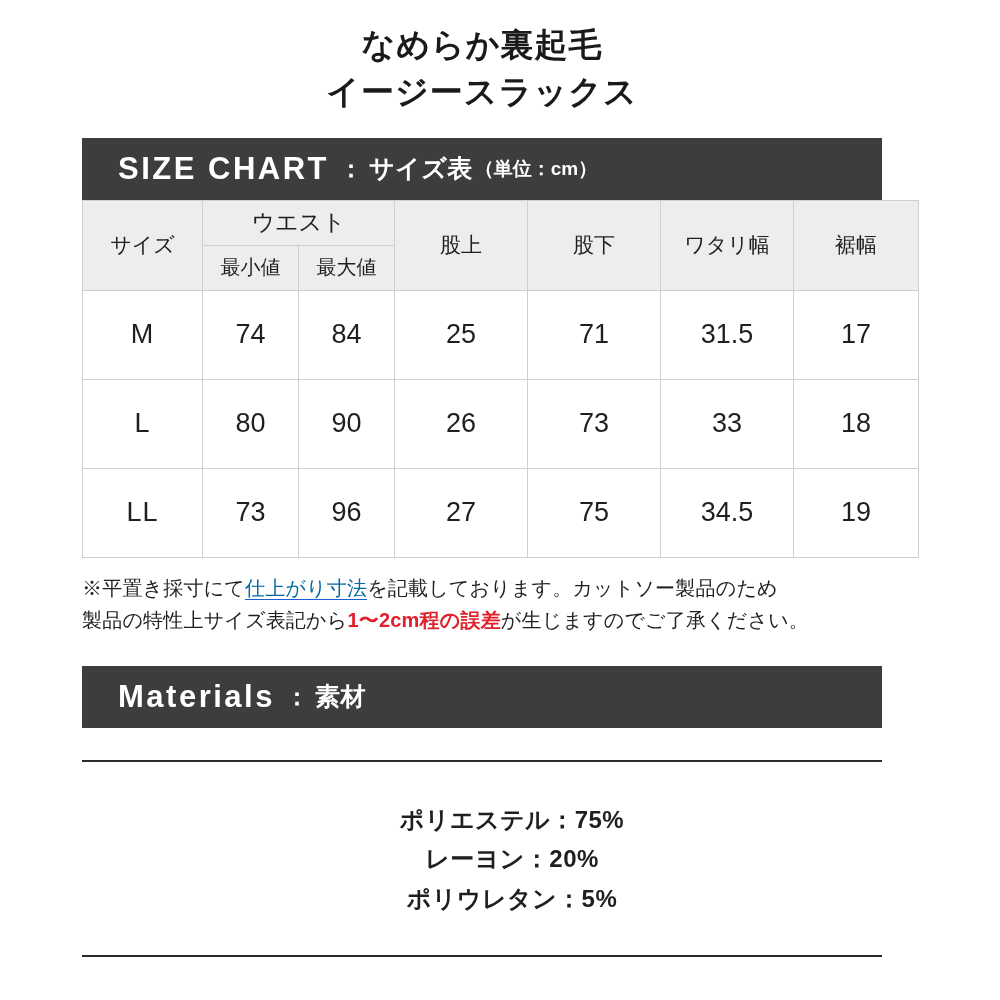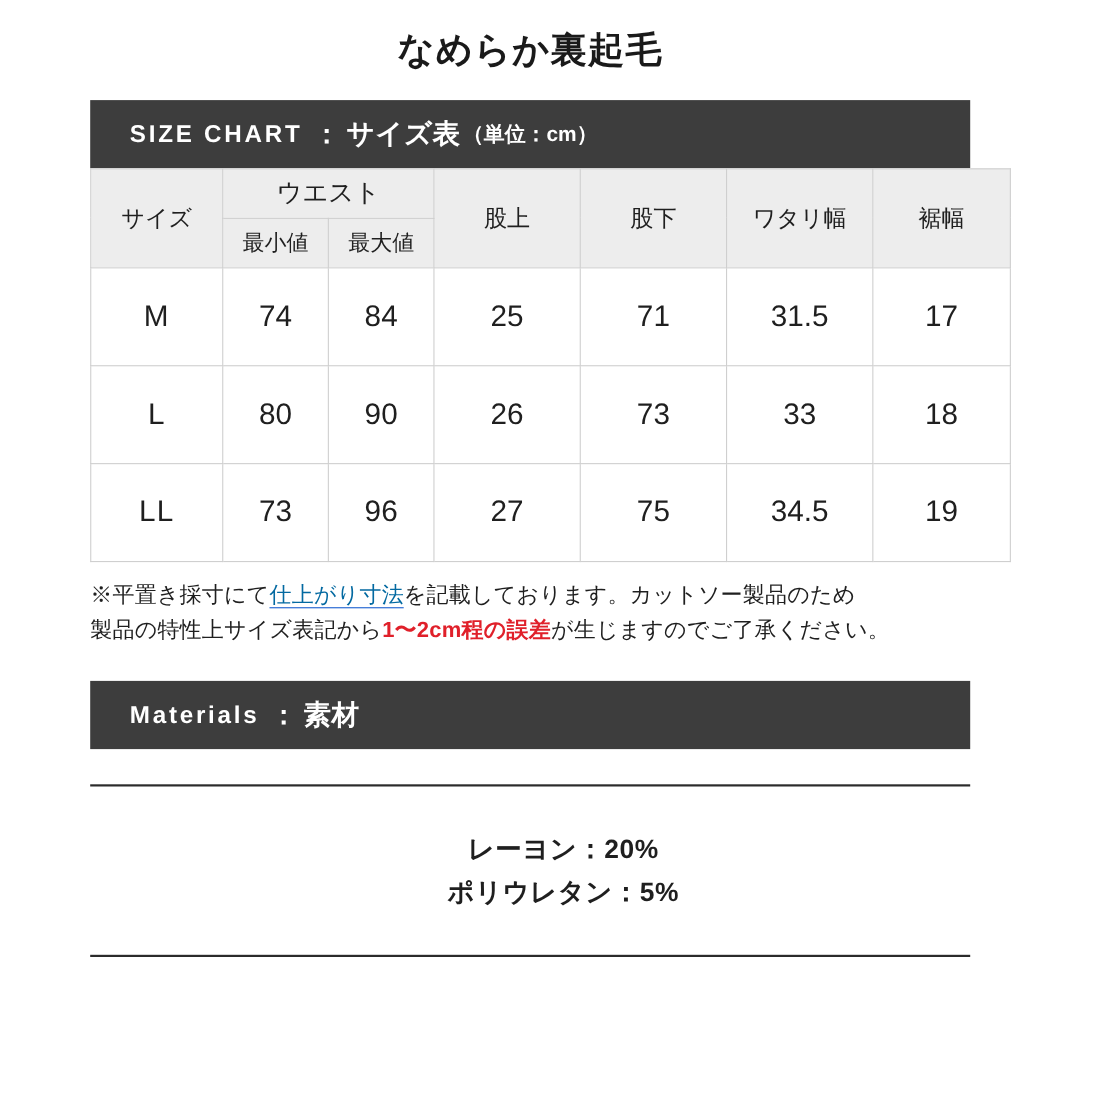--- a/index.html
+++ b/index.html
@@ -42,21 +42,21 @@
     background: #3d3d3d;
     color: #ffffff;
     margin: 0 82px;
     height: 62px;
     display: flex;
     align-items: center;
     padding-left: 36px;
     box-sizing: border-box;
   }
   .bar-en {
-    font-size: 22px;
+    font-size: 31px;
     font-weight: bold;
     letter-spacing: 2.5px;
   }
   .bar-sep {
     font-size: 24px;
     margin: 0 6px 0 10px;
     font-weight: bold;
   }
   .bar-jp {
     font-size: 25px;
@@ -173,20 +173,21 @@
     padding-left: 60px;
   }
 </style>
 </head>
 <body>
 
 <div class="page">
 
   <div class="title-block">
     <div class="title-line">なめらか裏起毛</div>
+    <div class="title-line">イージースラックス</div>
   </div>
 
   <div class="bar size-chart">
     <span class="bar-en">SIZE CHART</span>
     <span class="bar-sep">：</span>
     <span class="bar-jp">サイズ表</span>
     <span class="bar-unit">（単位：cm）</span>
   </div>
 
   <div class="table-wrap">
@@ -253,19 +254,20 @@
 
   <div class="bar materials">
     <span class="bar-en">Materials</span>
     <span class="bar-sep">：</span>
     <span class="bar-jp">素材</span>
   </div>
 
   <div class="rule top"></div>
 
   <div class="materials-list">
+    <div class="materials-line">ポリエステル：75%</div>
     <div class="materials-line">レーヨン：20%</div>
     <div class="materials-line">ポリウレタン：5%</div>
   </div>
 
   <div class="rule bottom"></div>
 
 </div>
 
 </body></html>

